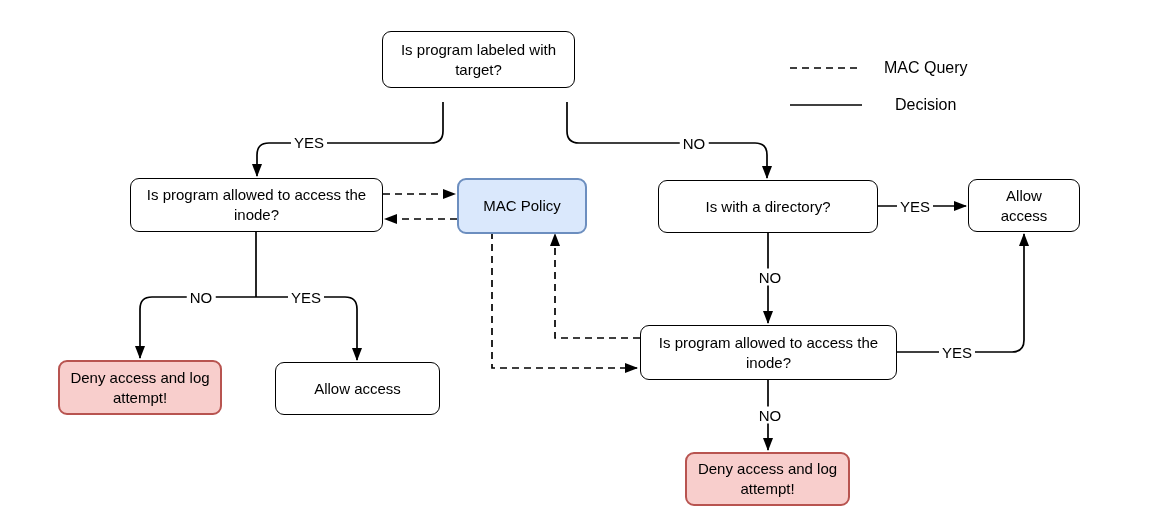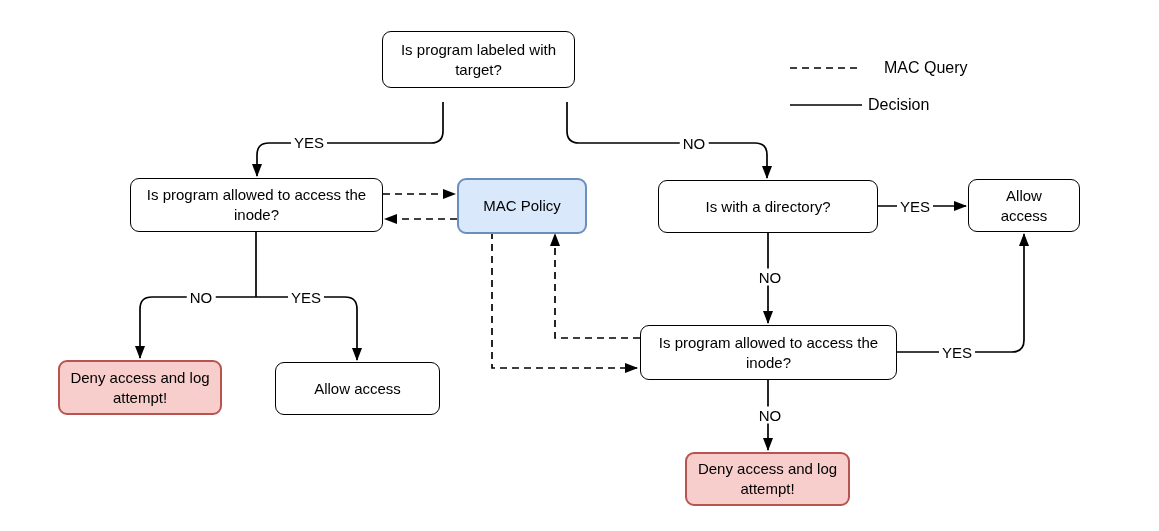--- a/index.html
+++ b/index.html
@@ -123,15 +123,15 @@
   <div class="edge-label" style="left:309px; top:142px;">YES</div>
   <div class="edge-label" style="left:694px; top:143px;">NO</div>
   <div class="edge-label" style="left:201px; top:297px;">NO</div>
   <div class="edge-label" style="left:306px; top:297px;">YES</div>
   <div class="edge-label" style="left:915px; top:206px;">YES</div>
   <div class="edge-label" style="left:770px; top:277px;">NO</div>
   <div class="edge-label" style="left:957px; top:352px;">YES</div>
   <div class="edge-label" style="left:770px; top:415px;">NO</div>
 
   <div class="legend-label" style="left:876px; top:68px;margin-left:8px;">MAC Query</div>
-  <div class="legend-label" style="left:868px; top:105px;">Decision</div>
+  <div class="legend-label" style="left:895px; top:105px;">Decision</div>
 
 </div>
 
 </body></html>

